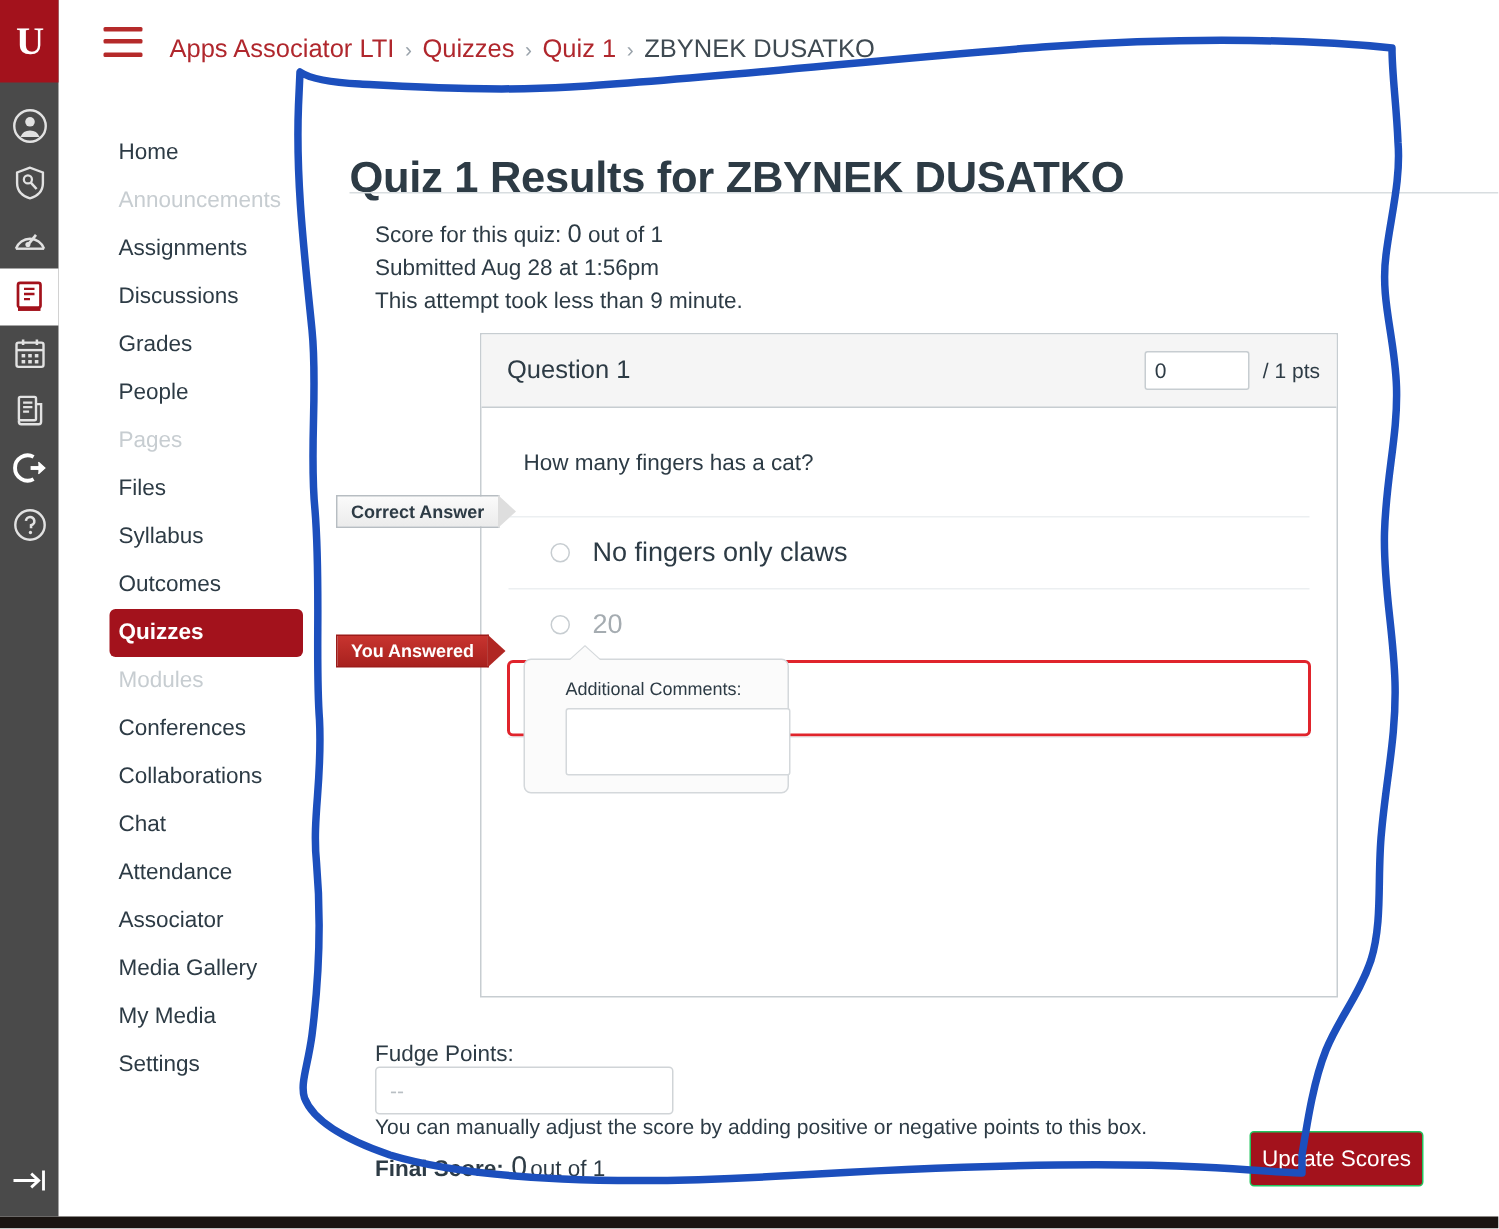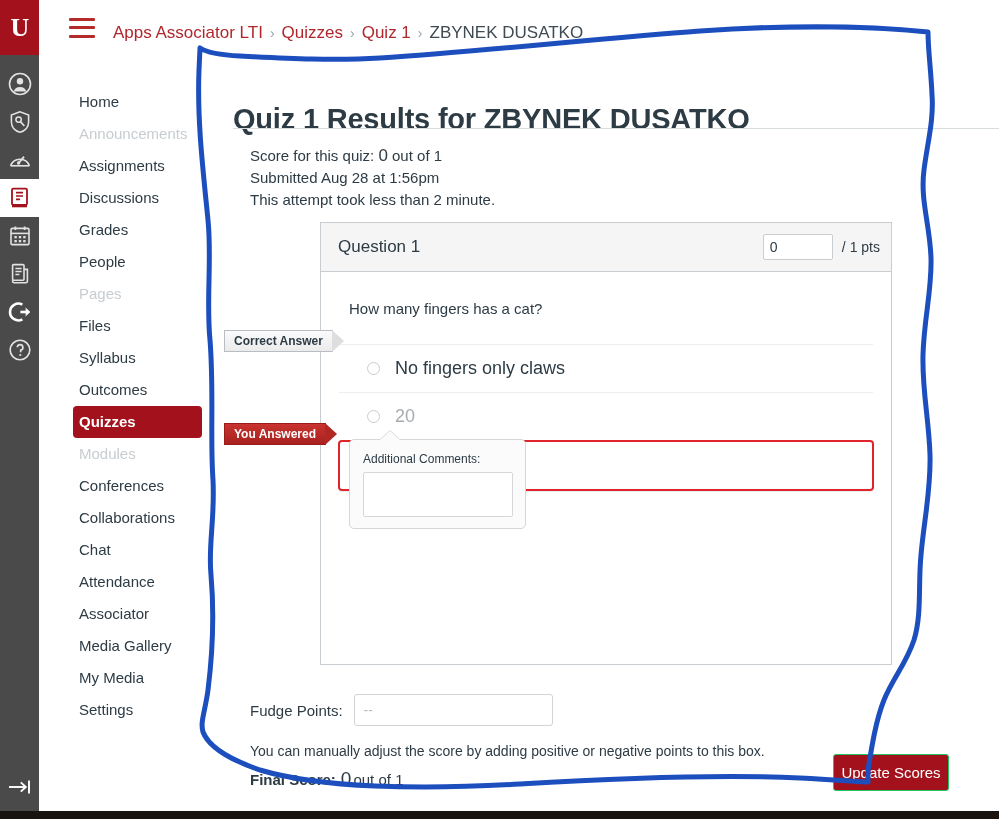--- a/index.html
+++ b/index.html
@@ -246,21 +246,21 @@
     border-left: 12px solid #b02723;
   }
 
   
   .comment-bubble {
     position: absolute; left: 130px; top: 384px;
     width: 177px; height: 90px;
     background: #fbfbfb;
     border: 1px solid #d4d8db;
     border-radius: 5px;
-    padding: 12px 13px;
+    padding: 12px 27px;
   }
   .comment-bubble::before {
     content: "";
     position: absolute; left: 29px; top: -10px;
     width: 0; height: 0;
     border-left: 11px solid transparent;
     border-right: 11px solid transparent;
     border-bottom: 10px solid #d4d8db;
   }
   .comment-bubble::after {
@@ -281,21 +281,21 @@
     border-radius: 2px;
     resize: none;
     font-family: "Liberation Sans", sans-serif;
     font-size: 12px;
     display: block;
   }
 
   
   .fudge-row {
     position: absolute; left: 31px; top: 639px;
-    display: flex; align-items: center;
+    display: flex; align-items: flex-start; flex-direction: column;
   }
   .fudge-label {
     font-size: 15px; color: #2d3b45; margin-right: 11px;
   }
   .fudge-input {
     width: 199px; height: 32px;
     border: 1px solid #d0d4d7;
     border-radius: 3px;
     padding: 0 9px;
     font-size: 14px;
@@ -491,21 +491,21 @@
     <h1 class="page-title">Quiz 1 Results for ZBYNEK DUSATKO</h1>
     <div class="title-rule"></div>
 
     <div class="summary">
       <div>
         <span>Score for this quiz:</span>
         <span class="big-num">0</span>
         <span>out of 1</span>
       </div>
       <div>Submitted Aug 28 at 1:56pm</div>
-      <div>This attempt took less than 2 minute.</div>
+      <div>This attempt took less than 9 minute.</div>
     </div>
 
     <div class="badge badge-correct">Correct Answer</div>
     <div class="badge badge-answered">You Answered</div>
 
     <section class="question-box">
       <div class="q-header">
         <span class="q-name">Question 1</span>
         <input class="q-score-input" type="text" value="0" style="">
         <span class="q-pts">/ 1 pts</span>

